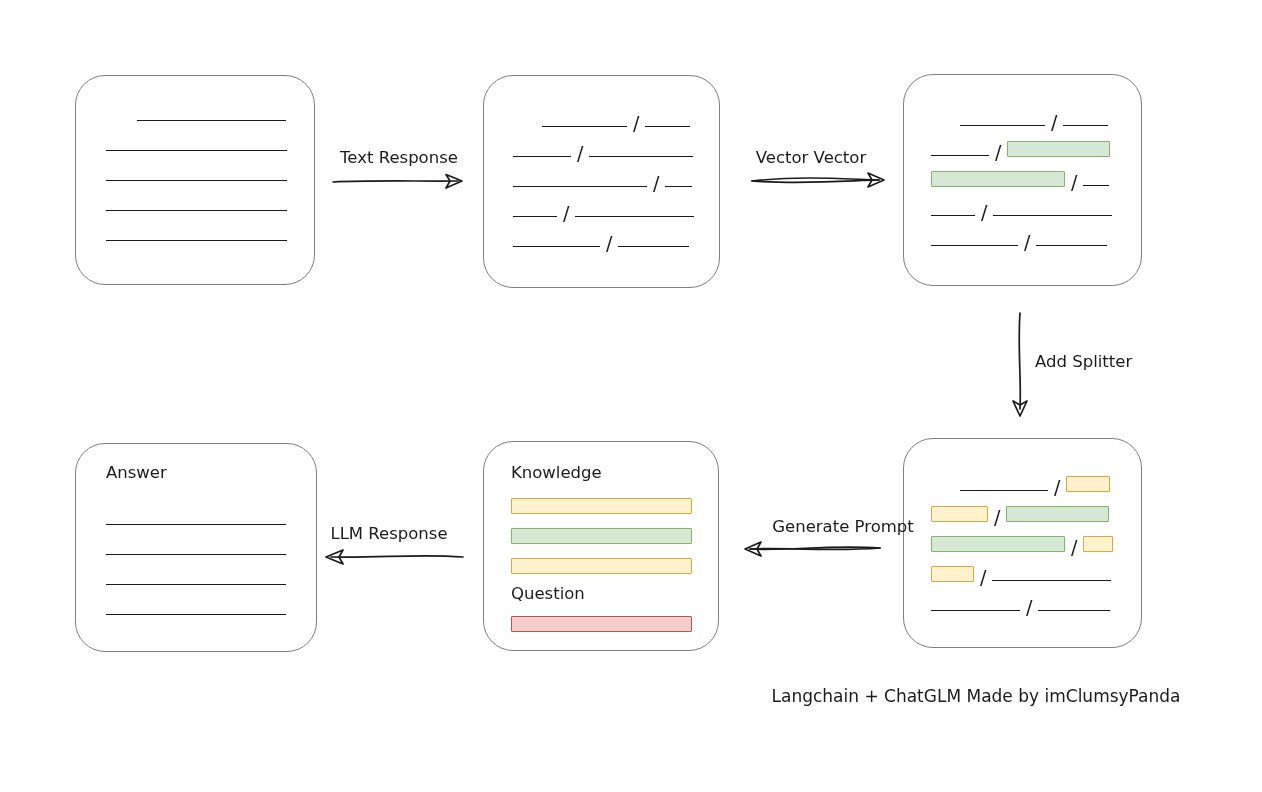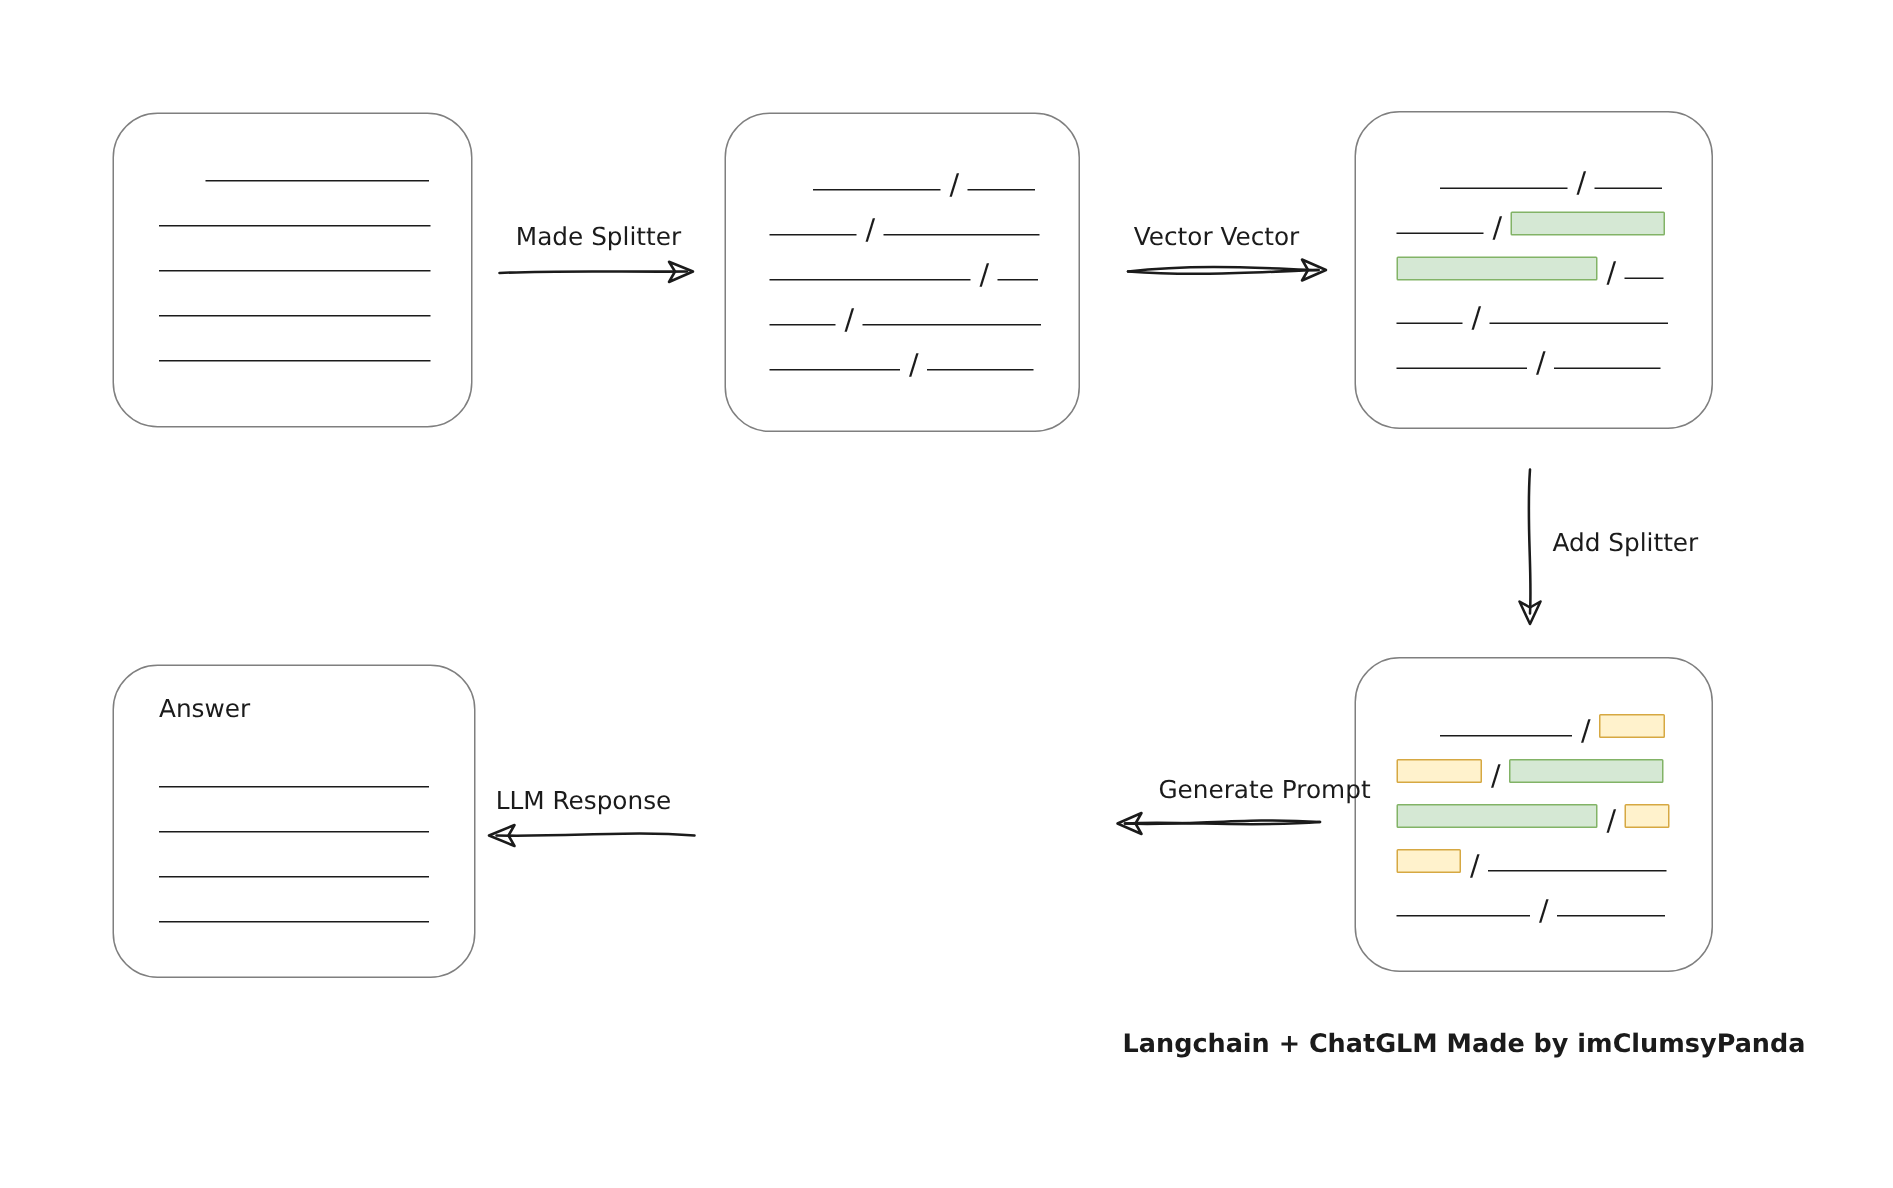--- a/index.html
+++ b/index.html
@@ -42,21 +42,21 @@
   #box-prompt .q-rows .row{height:27px;}
 
   .arrow-label{
     position:absolute;font-size:16.5px;font-weight:500;white-space:nowrap;color:var(--ink);
   }
   .centered{transform:translateX(-50%);}
   #arrow-layer{position:absolute;left:0;top:0;pointer-events:none;}
   #arrow-layer path{stroke:var(--ink);stroke-width:1.7;fill:none;stroke-linecap:round;stroke-linejoin:round;}
   #credit{
     position:absolute;left:976px;top:686px;transform:translateX(-50%);
-    font-size:17px;font-weight:700;white-space:nowrap;color:var(--ink);
+    font-size:17px;font-weight:400;white-space:nowrap;color:var(--ink);
   }
 </style>
 </head>
 <body>
 
 <div id="canvas">
 
   <svg id="arrow-layer" width="1262" height="792" viewBox="0 0 1262 792">
     <g>
       <path d="M333 182 C375 180 420 181.5 458 181"></path>
@@ -185,40 +185,60 @@
           <div class="seg-line" style="width: 119px;"></div>
         </div>
         <div class="row">
           <div class="seg-line" style="width: 89px;"></div>
           <span class="slash">/</span>
           <div class="seg-line" style="width: 72px;"></div>
         </div>
       </div>
   </div>
 
+  <div class="box" id="box-prompt">
+    <div class="box-label">Knowledge</div>
+    <div class="bar-rows">
+        <div class="row">
+          <div class="chunk yellow" style="width: 180px;"></div>
+        </div>
+        <div class="row">
+          <div class="chunk green" style="width: 180px;"></div>
+        </div>
+        <div class="row">
+          <div class="chunk yellow" style="width: 180px;"></div>
+        </div>
+      </div>
+    <div class="box-label q-label">Question</div>
+    <div class="q-rows">
+        <div class="row">
+          <div class="chunk red" style="width: 180px;"></div>
+        </div>
+      </div>
+  </div>
 
   <div class="box" id="box-answer">
     <div class="box-label">Answer</div>
     <div style="margin-top:12px">
         <div class="row">
           <div class="seg-line" style="width: 180px;"></div>
         </div>
         <div class="row">
           <div class="seg-line" style="width: 180px;"></div>
         </div>
         <div class="row">
           <div class="seg-line" style="width: 180px;"></div>
         </div>
         <div class="row">
           <div class="seg-line" style="width: 180px;"></div>
         </div>
       </div>
   </div>
 
-  <div class="arrow-label centered" style="left:399px;top:148px">Made Splitter</div>
+  <div class="arrow-label centered" style="left:399px;top:148px">Text Response</div>
   <div class="arrow-label centered" style="left:811px;top:148px">Vector Vector</div>
   <div class="arrow-label" style="left:1035px;top:352px">Add Splitter</div>
   <div class="arrow-label centered" style="left:843px;top:517px">Generate Prompt</div>
   <div class="arrow-label centered" style="left:389px;top:524px">LLM Response</div>
 
   <div id="credit">Langchain + ChatGLM Made by imClumsyPanda</div>
 
 </div>
 
 </body></html>

